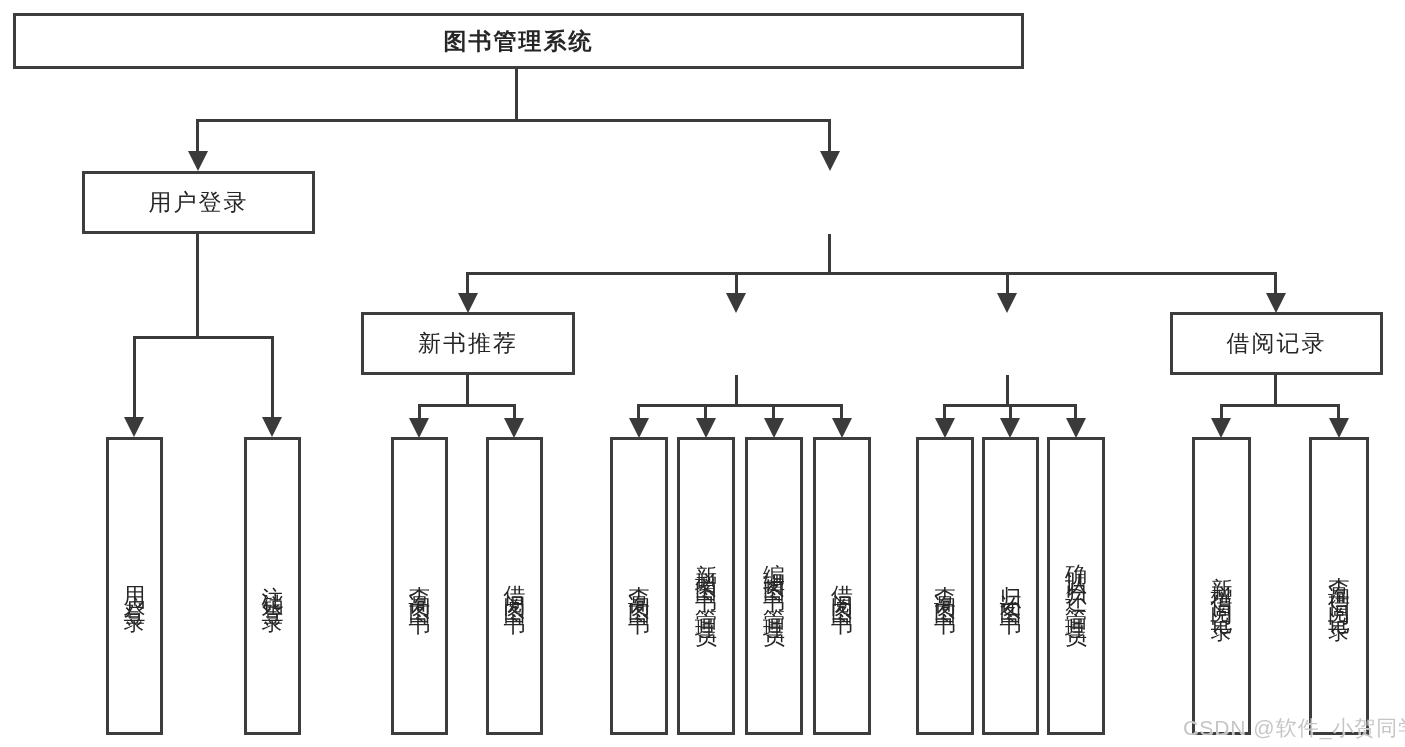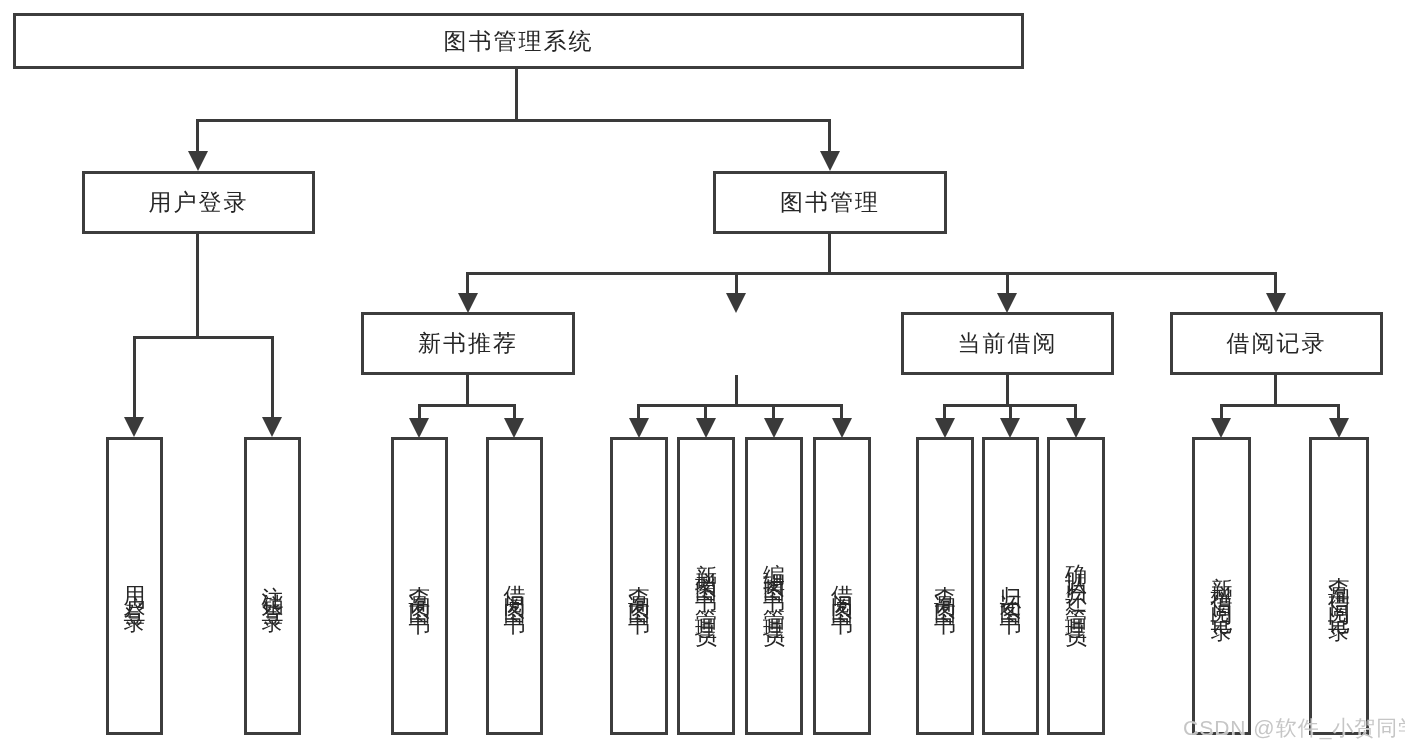--- a/index.html
+++ b/index.html
@@ -70,36 +70,33 @@
     text-shadow: 1px 1px 0 rgba(255,255,255,0.65);
     z-index: 5;
     white-space: nowrap;
   }
 </style>
 </head>
 <body>
 
 <div id="canvas">
 
-  <div class="box" style="left:13px; top:13px; width:1011px; height:56px;">
+  <div class="box" style="left:13px; top:13px; width:1011px; height:56px;font-weight:bold;">
     <span class="hlabel">图书管理系统</span>
   </div>
 
   <div class="vline" style="left:515px; top:68px; height:53px;"></div>
   <div class="hline" style="left:197px; top:119px; width:634px;"></div>
   <div class="vline" style="left:196px; top:119px; height:34px;"></div>
   <div class="arrow" style="left:188px; top:151px;"></div>
   <div class="vline" style="left:828px; top:119px; height:34px;"></div>
   <div class="arrow" style="left:820px; top:151px;"></div>
 
   <div class="box" style="left:82px; top:171px; width:233px; height:63px;">
     <span class="hlabel">用户登录</span>
-  </div>
-  <div class="box" style="left:713px; top:171px; width:234px; height:63px;">
-    <span class="hlabel">图书管理</span>
   </div>
 
   <div class="vline" style="left:196px; top:234px; height:104px;"></div>
   <div class="hline" style="left:133px; top:336px; width:141px;"></div>
   <div class="vline" style="left:133px; top:336px; height:83px;"></div>
   <div class="arrow" style="left:124px; top:417px;"></div>
   <div class="vline" style="left:271px; top:336px; height:83px;"></div>
   <div class="arrow" style="left:262px; top:417px;"></div>
 
   <div class="vline" style="left:828px; top:234px; height:40px;"></div>
@@ -109,23 +106,20 @@
   <div class="vline" style="left:735px; top:272px; height:24px;"></div>
   <div class="arrow" style="left:726px; top:293px;"></div>
   <div class="vline" style="left:1006px; top:272px; height:24px;"></div>
   <div class="arrow" style="left:997px; top:293px;"></div>
   <div class="vline" style="left:1274px; top:272px; height:24px;"></div>
   <div class="arrow" style="left:1266px; top:293px;"></div>
 
   <div class="box" style="left:361px; top:312px; width:214px; height:63px;">
     <span class="hlabel">新书推荐</span>
   </div>
-  <div class="box" style="left:901px; top:312px; width:213px; height:63px;">
-    <span class="hlabel">当前借阅</span>
-  </div>
   <div class="box" style="left:1170px; top:312px; width:213px; height:63px;">
     <span class="hlabel">借阅记录</span>
   </div>
 
   <div class="vline" style="left:466px; top:375px; height:31px;"></div>
   <div class="hline" style="left:418px; top:404px; width:98px;"></div>
   <div class="vline" style="left:418px; top:404px; height:16px;"></div>
   <div class="arrow" style="left:409px; top:418px;"></div>
   <div class="vline" style="left:513px; top:404px; height:16px;"></div>
   <div class="arrow" style="left:504px; top:418px;"></div>

